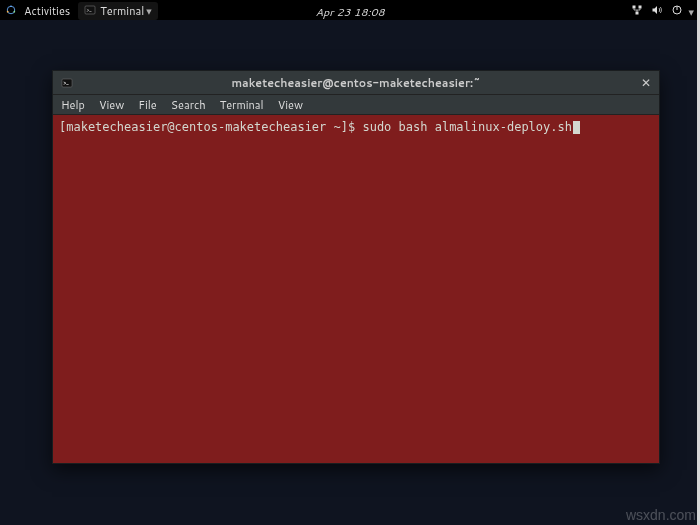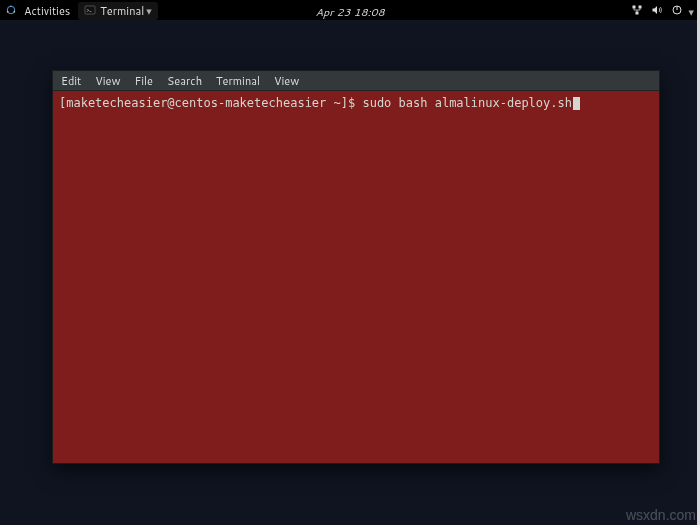--- a/index.html
+++ b/index.html
@@ -184,22 +184,32 @@
       <svg class="icon-svg" viewBox="0 0 24 24">
           <circle cx="12" cy="12" r="8" fill="none" stroke="#ddd" stroke-width="2"></circle>
           <line x1="12" y1="4" x2="12" y2="12" stroke="#ddd" stroke-width="2"></line>
         </svg>
     </span>
     <span class="caret">▼</span>
   </div>
 </div>
 
 <div class="window">
+  <div class="titlebar">
+    <span class="term-icon">
+      <svg width="12" height="12" viewBox="0 0 24 24">
+          <rect x="2" y="4" width="20" height="16" rx="2" fill="#111" stroke="#777" stroke-width="1"></rect>
+          <text x="5" y="15" font-size="10" fill="#ccc">&gt;_</text>
+        </svg>
+    </span>
+    <span class="title">maketecheasier@centos-maketecheasier:~</span>
+    <span class="close">✕</span>
+  </div>
   <div class="menubar">
-    <span>Edit</span>
+    <span>Help</span>
     <span>View</span>
     <span>File</span>
     <span>Search</span>
     <span>Terminal</span>
     <span>View</span>
   </div>
   <div class="terminal-body"><span class="prompt">[maketecheasier@centos-maketecheasier ~]$ </span><span>sudo bash almalinux-deploy.sh</span><span class="cursor"></span></div>
 </div>
 
 <div class="watermark">wsxdn.com</div>

